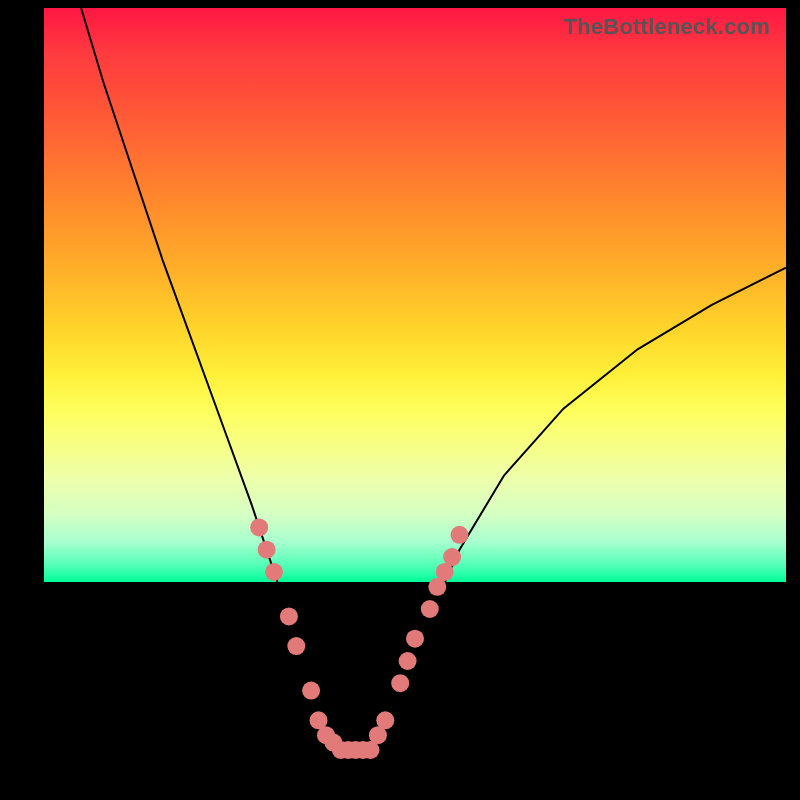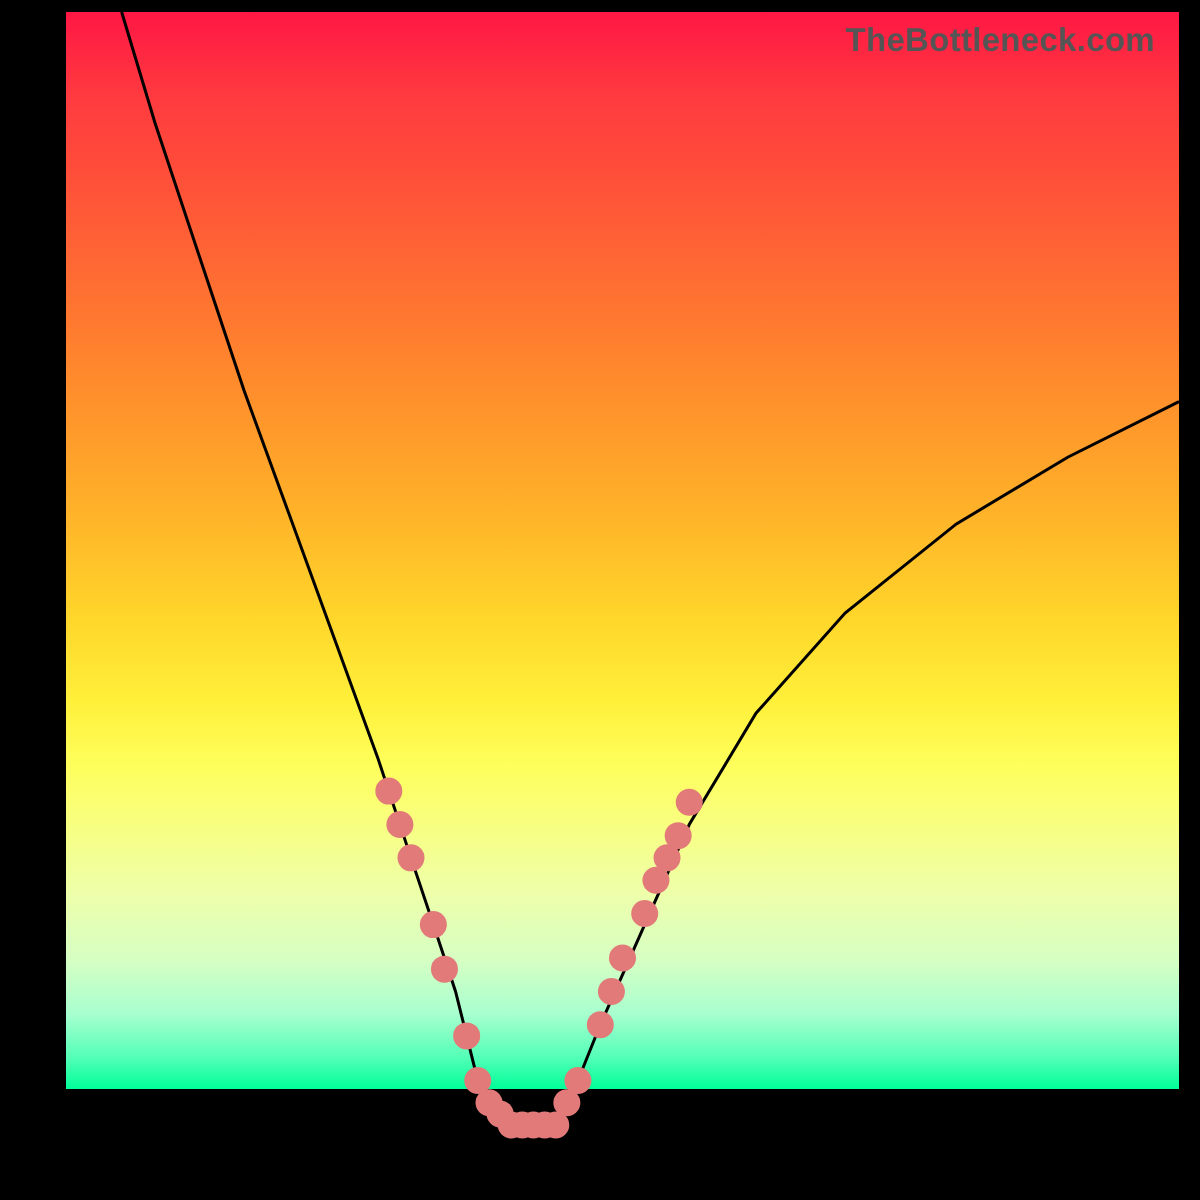--- a/index.html
+++ b/index.html
@@ -15,21 +15,21 @@
     position: relative;
     width: 800px;
     height: 800px;
     background: #000;
   }
   .plot {
     position: absolute;
     left: 44px;
     top: 8px;
     width: 742px;
-    height: 718px;
+    height: 574px;
     
     background: linear-gradient(to bottom,
       #ff1744 0%,
       #ff3b3f 8%,
       #ff4b3a 14%,
       #ff6a33 24%,
       #ff8a2c 34%,
       #ffb129 46%,
       #ffd52a 56%,
       #fff03a 64%,

